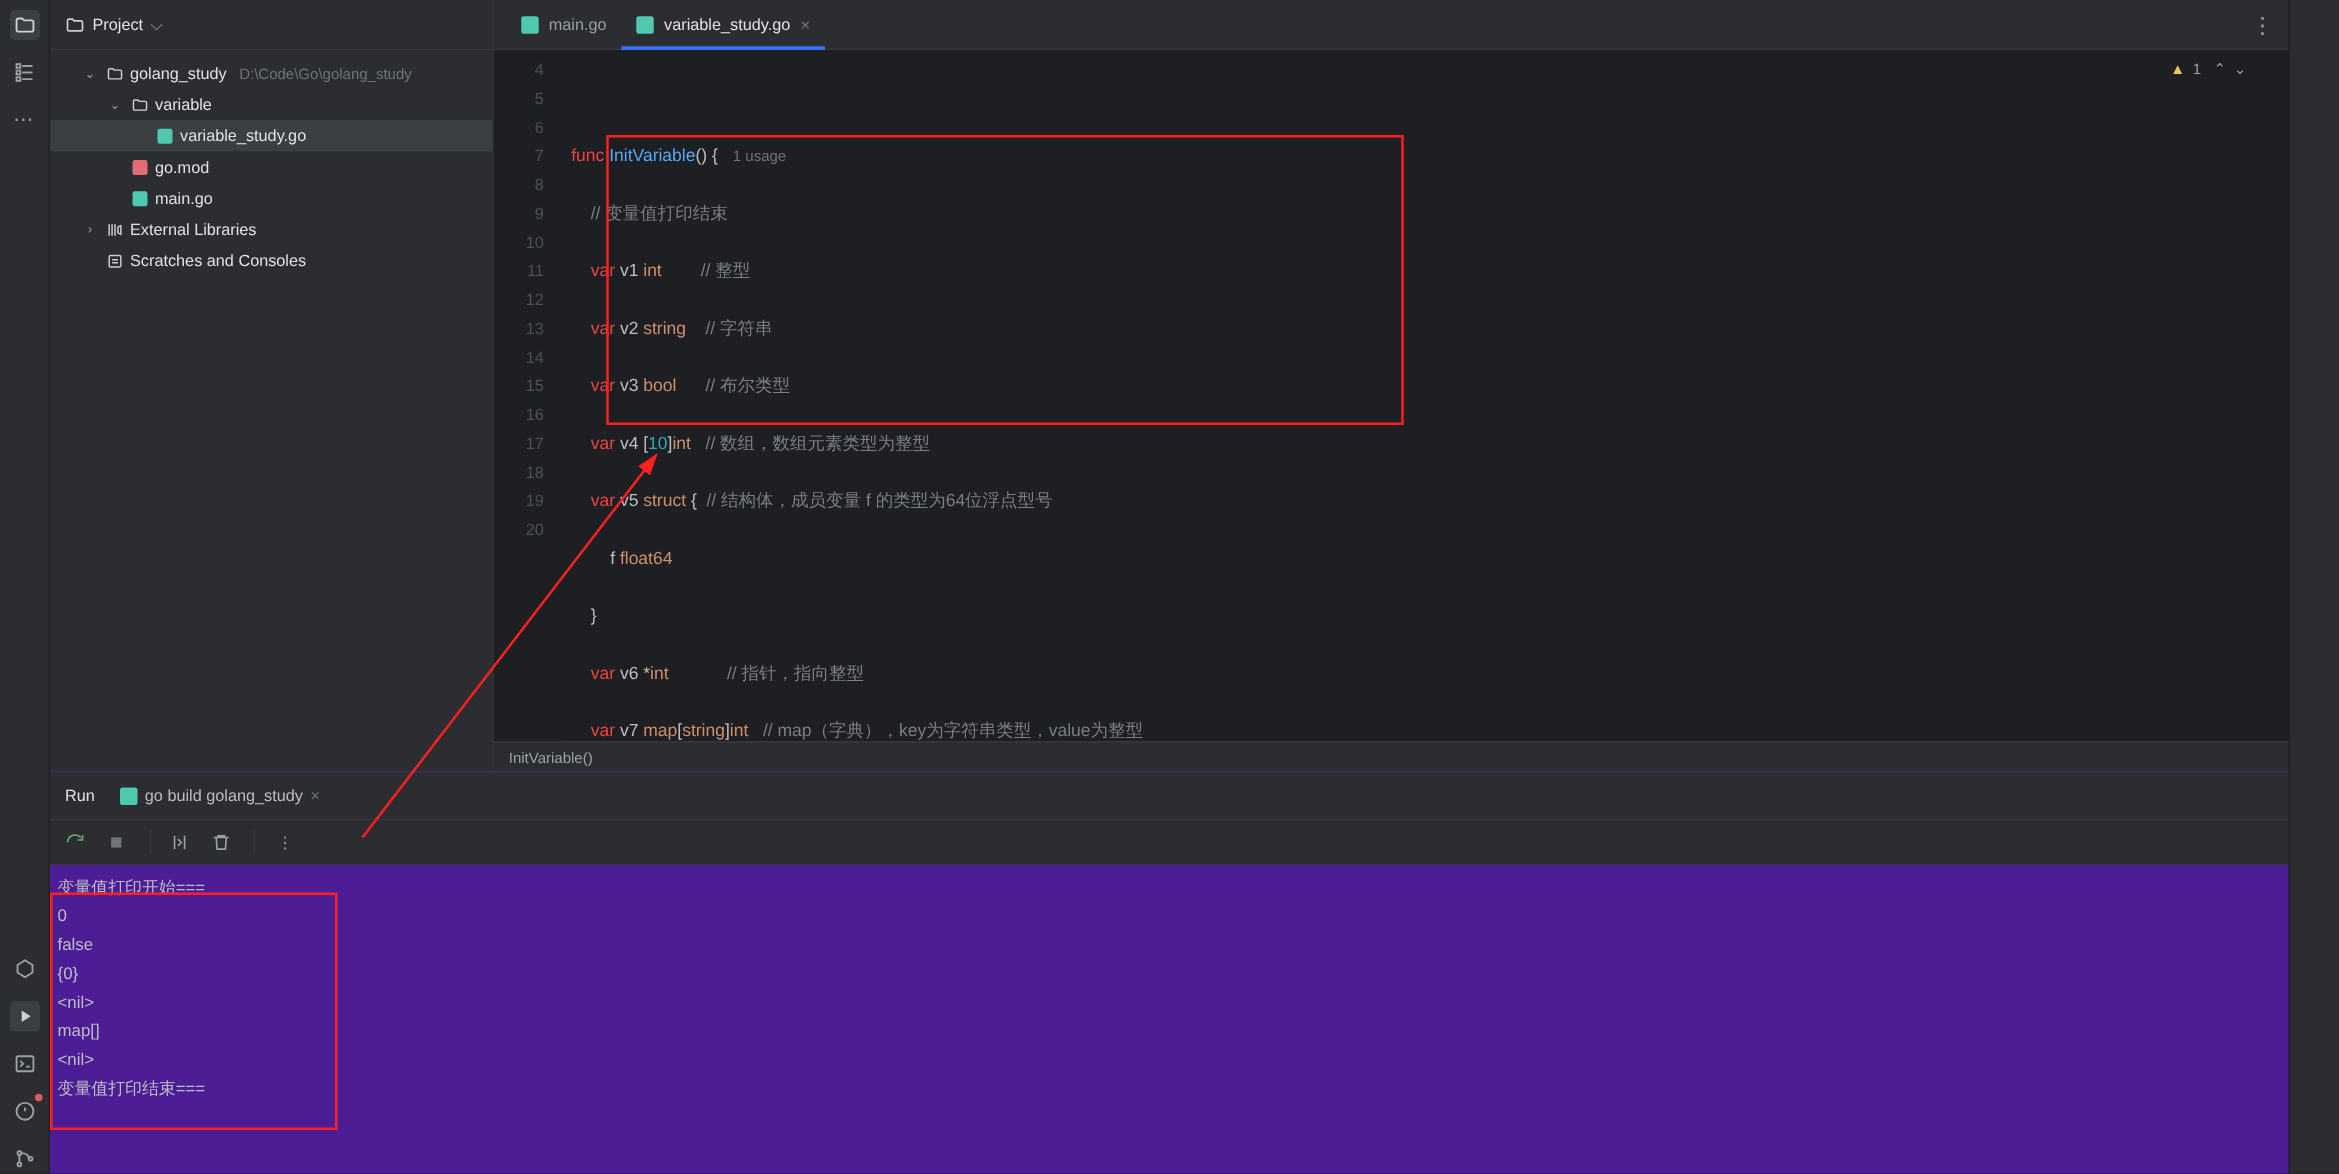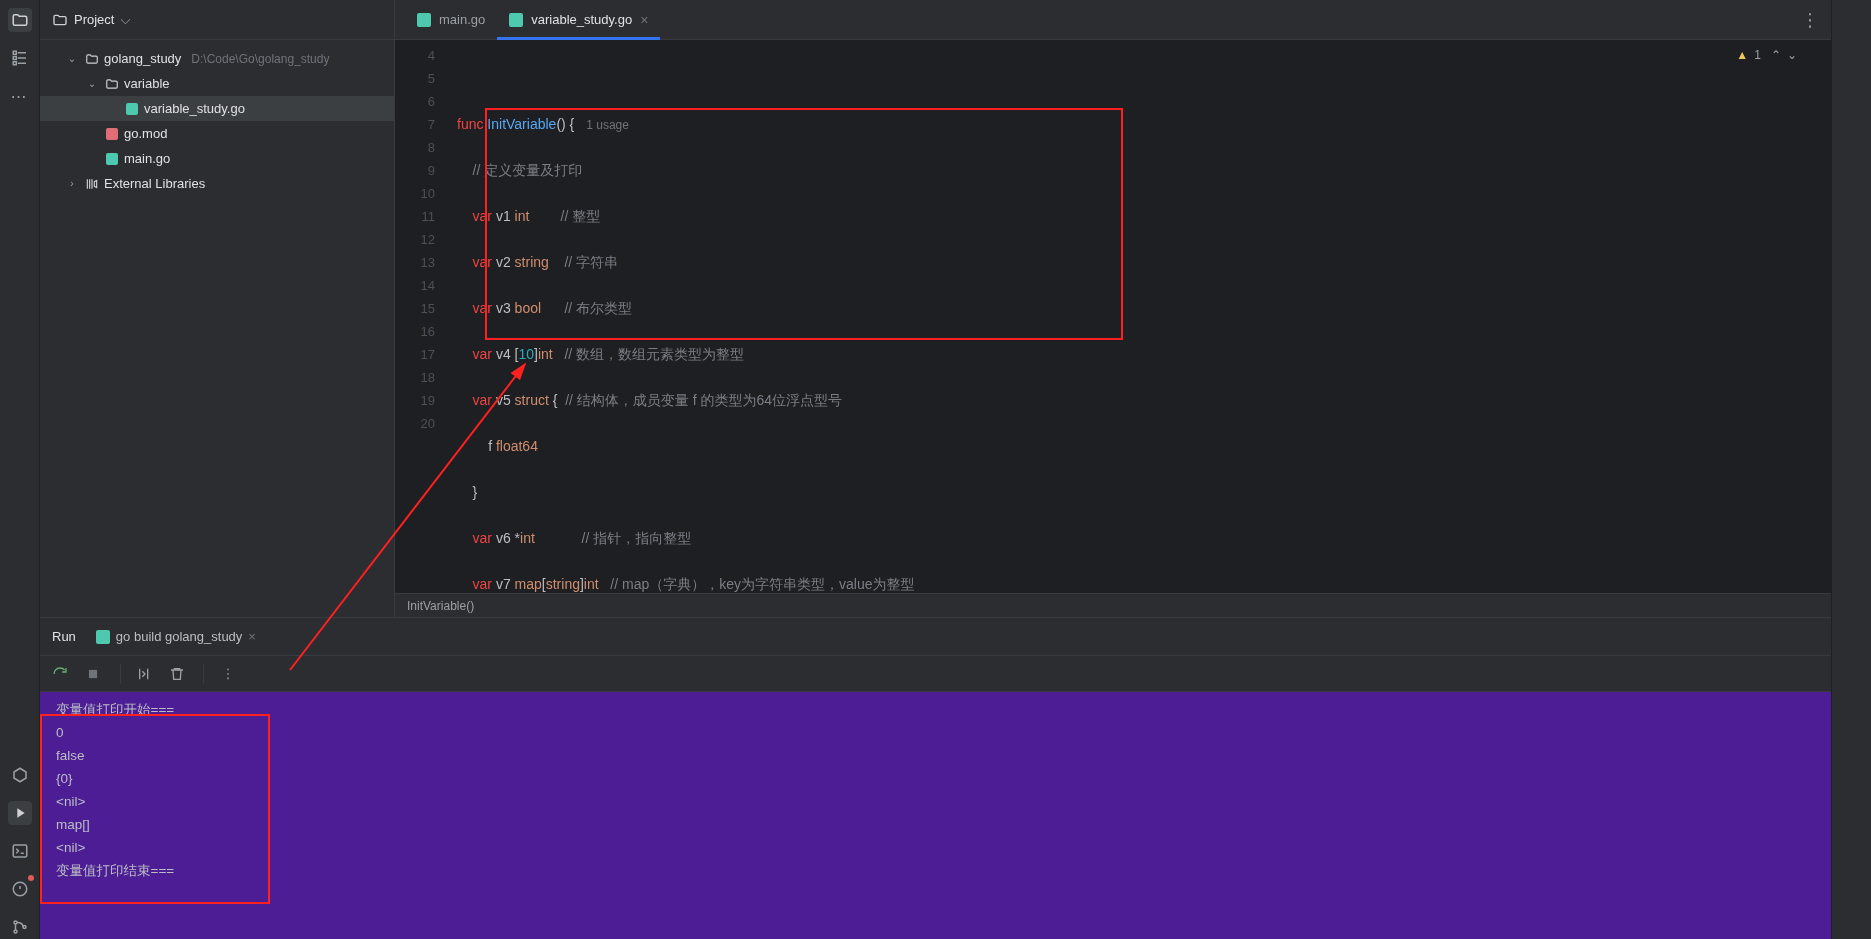--- a/index.html
+++ b/index.html
@@ -41,21 +41,21 @@
 .warn-badge .tri{color:#f2c55c}
 .breadcrumb{height:24px;background:#2b2d30;border-top:1px solid #393b40;display:flex;align-items:center;padding:0 12px;font-size:12px;color:#9aa0a6}
 .run-panel{height:322px;background:#4c1d95;border-top:1px solid #393b40;display:flex;flex-direction:column}
 .run-tabs{height:38px;background:#2b2d30;display:flex;align-items:center;padding:0 12px;gap:20px;border-bottom:1px solid #393b40}
 .run-tabs .rtab{color:#dfe1e5;font-size:13px}
 .run-tabs .rtab2{display:flex;align-items:flex-end;gap:6px;color:#bcbec4}
 .run-tabs .rtab2 .close{color:#6f737a}
 .run-toolbar{height:36px;display:flex;align-items:center;padding:0 12px;gap:14px;background:#2b2d30;border-bottom:1px solid #393b40}
 .run-toolbar .tico{color:#9aa0a6;cursor:pointer;width:20px;text-align:center}
 .run-toolbar .sep{width:1px;height:20px;background:#393b40}
-.console{flex:1;padding:6px 16px;font-family:Consolas,monospace;font-size:13.5px;line-height:23px;color:#bcbec4;position:relative;overflow:auto}
+.console{flex:1;padding:6px 6px;font-family:Consolas,monospace;font-size:13.5px;line-height:23px;color:#bcbec4;position:relative;overflow:auto}
 .right-rail{width:40px;background:#2b2d30;border-left:1px solid #1e1f22}
 .arrow-line{position:absolute;pointer-events:none}
 svg{display:block}
 </style>
 </head>
 <body>
 
 <div class="layout">
   <div class="left-rail">
     <div class="ico active">
@@ -162,20 +162,30 @@
             <span class="label">main.go</span>
           </div>
           <div class="tree-row indent-1">
             <span class="arrow">›</span>
             <span class="ficon">
                 <svg width="14" height="14" viewBox="0 0 24 24" fill="none" stroke="#ced0d6" stroke-width="2">
                   <path d="M4 4v16M8 4v16M12 4v16M20 6l-4 2v8l4 2V6z"></path>
                 </svg>
               </span>
             <span class="label">External Libraries</span>
+          </div>
+          <div class="tree-row indent-1">
+            <span class="arrow"></span>
+            <span class="ficon">
+                <svg width="14" height="14" viewBox="0 0 24 24" fill="none" stroke="#ced0d6" stroke-width="2">
+                  <rect x="4" y="4" width="16" height="16" rx="2"></rect>
+                  <path d="M8 10h8M8 14h8"></path>
+                </svg>
+              </span>
+            <span class="label">Scratches and Consoles</span>
           </div>
         </div>
       </div>
 
       <div class="editor-area">
         <div class="tabs">
           <div class="tab">
             <span class="goico"></span>
             <span>main.go</span>
           </div>
@@ -209,21 +219,21 @@
               <div>15</div>
               <div>16</div>
               <div>17</div>
               <div>18</div>
               <div>19</div>
               <div>20</div>
           </div>
           <div class="code">
 <div class="code-line"></div>
 <div class="code-line"><span class="kw">func </span><span class="fn">InitVariable</span><span>() {</span><span class="usage">1 usage</span></div>
-<div class="code-line">    <span class="cmt">// 定义变量及打印</span></div>
+<div class="code-line">    <span class="cmt">// 变量值打印结束</span></div>
 <div class="code-line">    <span class="kw">var </span><span>v1 </span><span class="typ">int</span>        <span class="cmt">// 整型</span></div>
 <div class="code-line">    <span class="kw">var </span><span>v2 </span><span class="typ">string</span>    <span class="cmt">// 字符串</span></div>
 <div class="code-line">    <span class="kw">var </span><span>v3 </span><span class="typ">bool</span>      <span class="cmt">// 布尔类型</span></div>
 <div class="code-line">    <span class="kw">var </span><span>v4 </span><span>[</span><span class="num">10</span><span>]</span><span class="typ">int</span>   <span class="cmt">// 数组，数组元素类型为整型</span></div>
 <div class="code-line">    <span class="kw">var </span><span>v5 </span><span class="typ">struct</span><span> { </span> <span class="cmt">// 结构体，成员变量 f 的类型为64位浮点型号</span></div>
 <div class="code-line">        <span>f </span><span class="typ">float64</span></div>
 <div class="code-line">    <span>}</span></div>
 <div class="code-line">    <span class="kw">var </span><span>v6 </span><span>*</span><span class="typ">int</span>            <span class="cmt">// 指针，指向整型</span></div>
 <div class="code-line">    <span class="kw">var </span><span>v7 </span><span class="typ">map</span><span>[</span><span class="typ">string</span><span>]</span><span class="typ">int</span>   <span class="cmt">// map（字典），key为字符串类型，value为整型</span></div>
 

